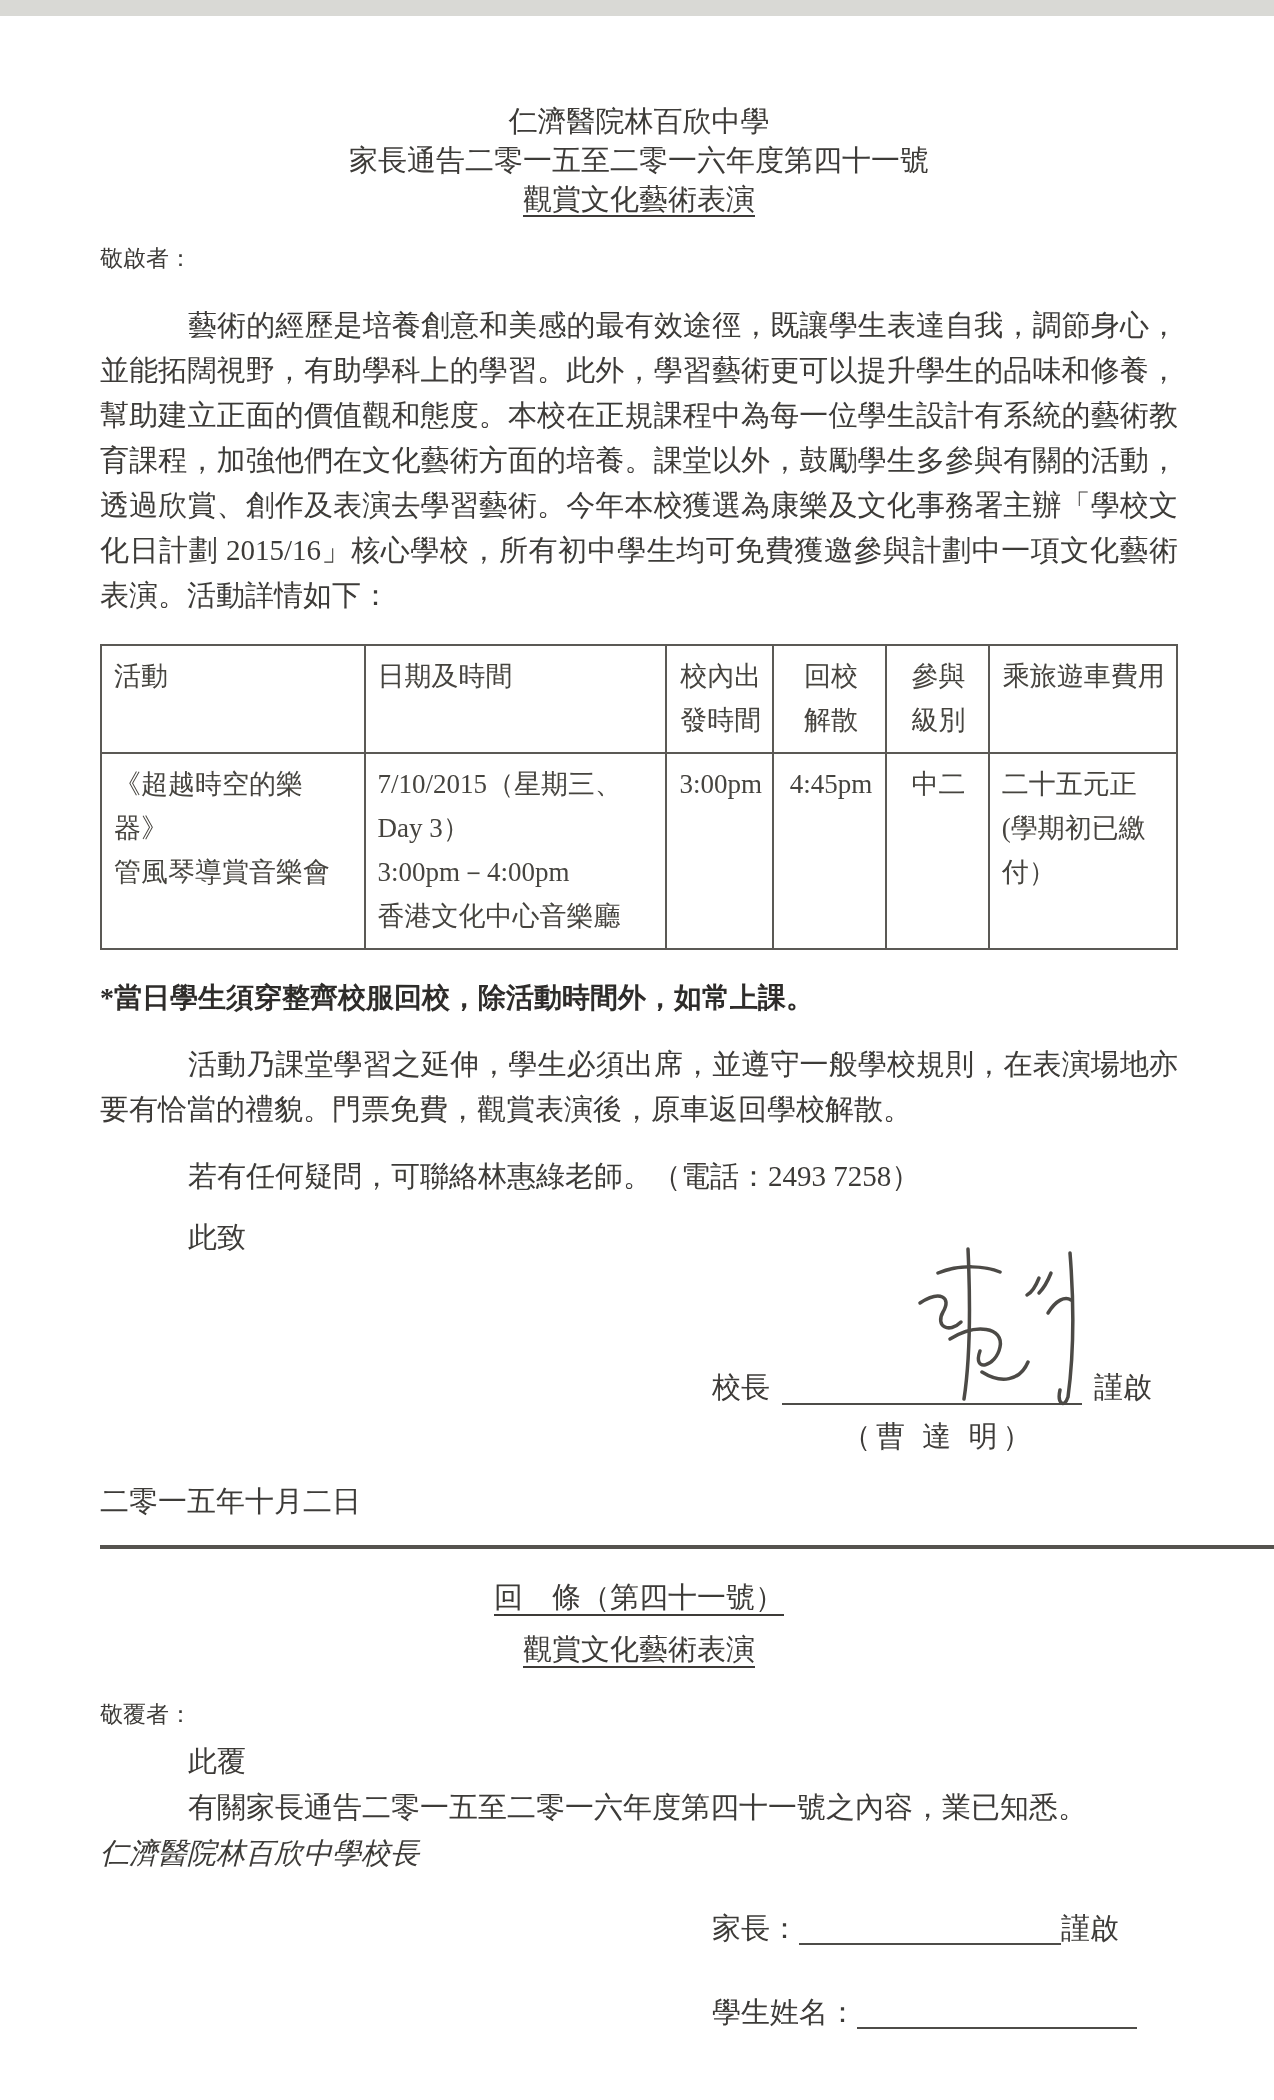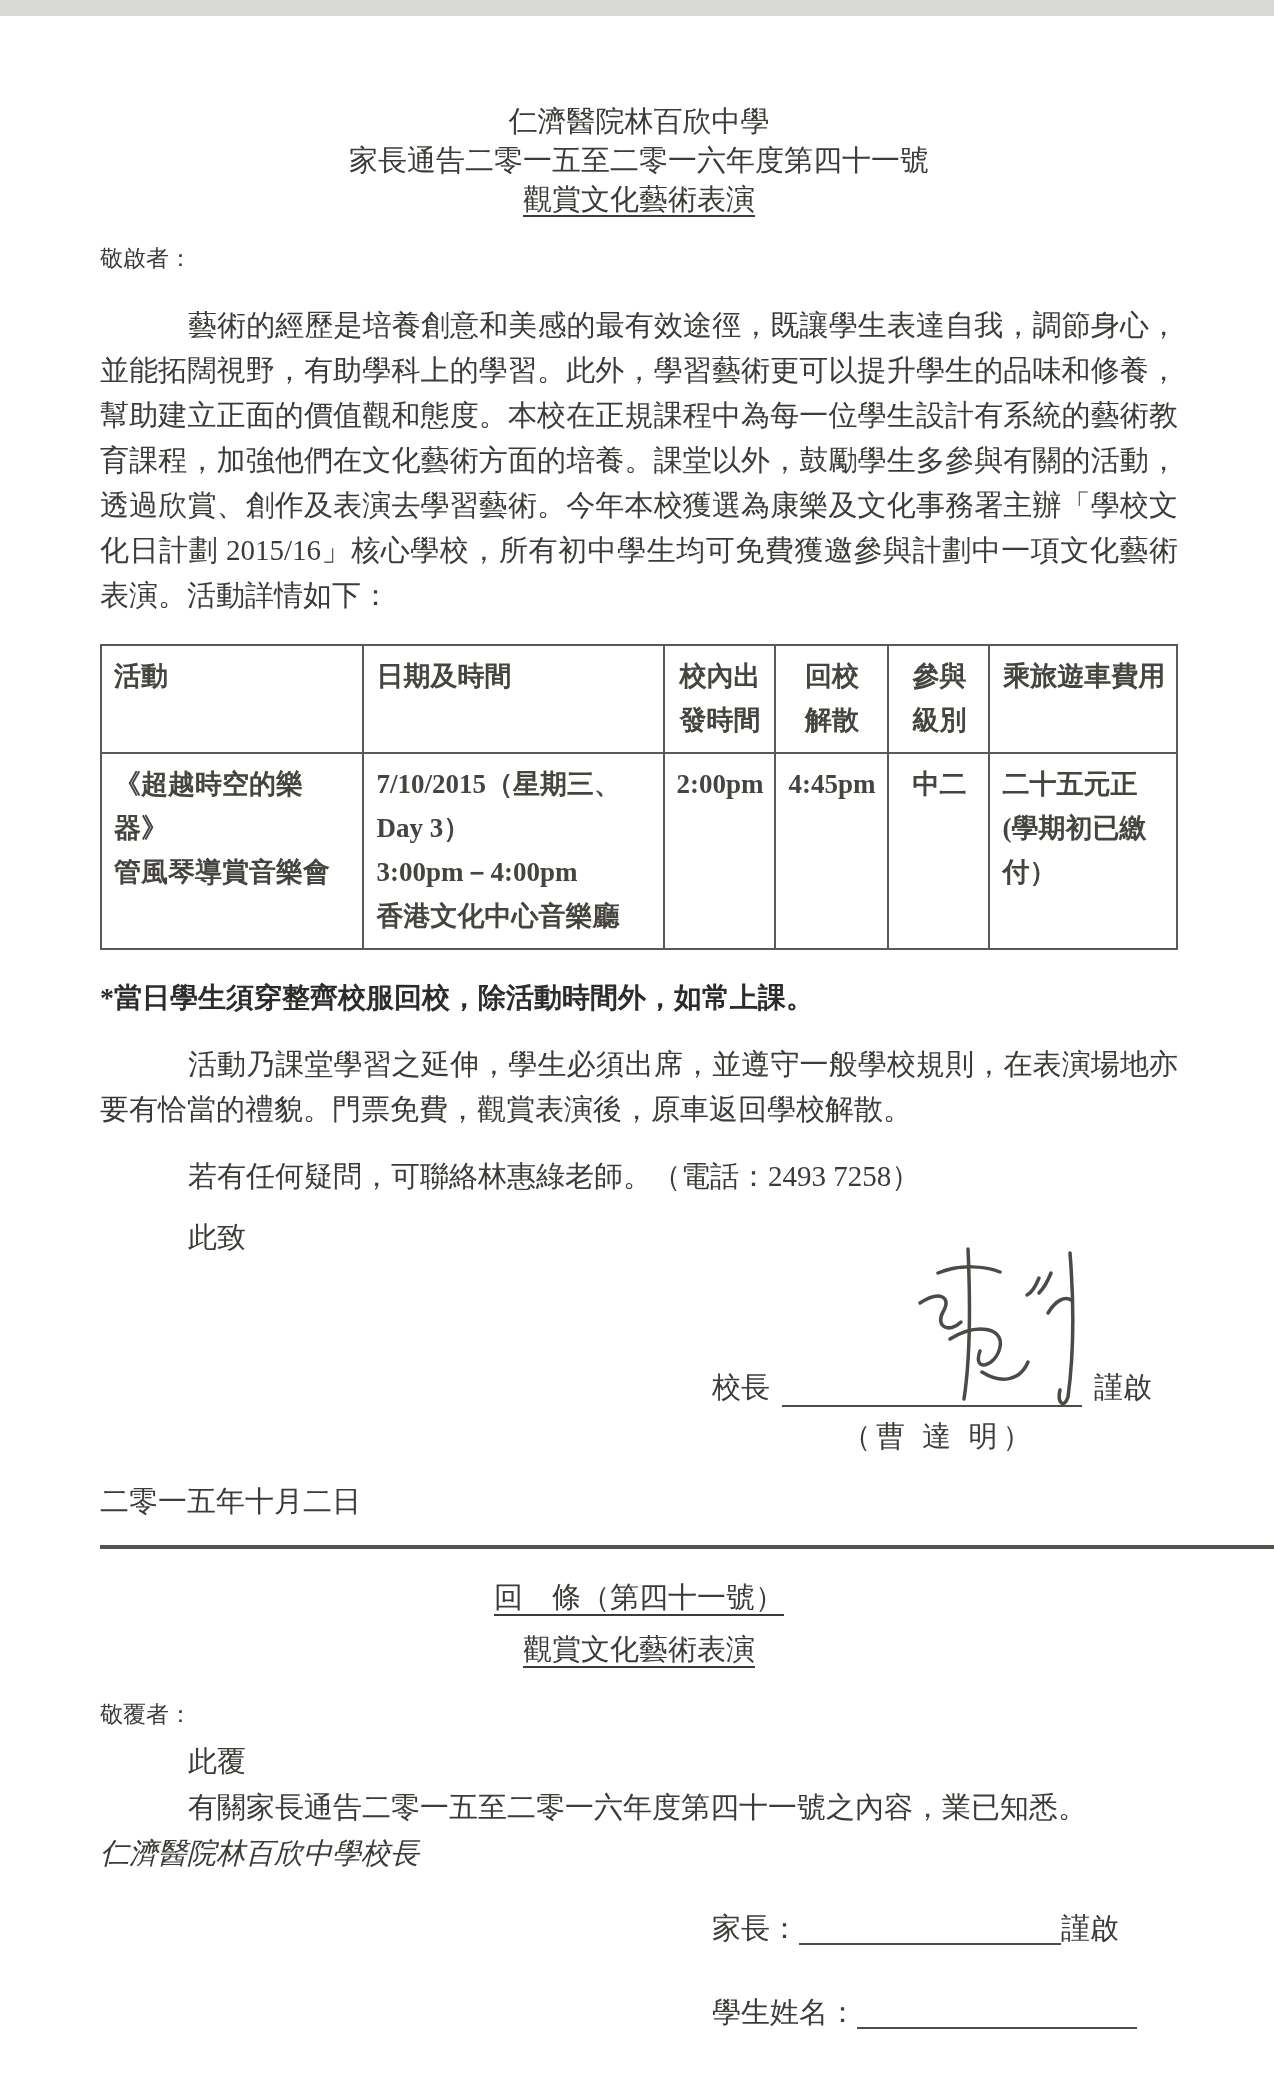--- a/index.html
+++ b/index.html
@@ -21,36 +21,36 @@
   .salutation{font-size:23px;margin-top:18px;line-height:44px;}
   .par{font-size:29px;line-height:45px;text-align:justify;margin:22px 0 0 0;}
   .indent{text-indent:88px;}
   .note{font-size:28px;font-weight:bold;color:#2e2c2a;margin-top:26px;line-height:44px;}
   .line{font-size:29px;line-height:44px;margin-top:16px;}
   
   table.activity{width:100%;border-collapse:collapse;margin-top:26px;font-size:27px;color:#46443f;}
   table.activity th,table.activity td{
     border:2px solid #5b5955;
     padding:8px 10px 10px 12px;
-    font-weight:bold;
+    font-weight:normal;
     vertical-align:top;
     line-height:44px;
   }
   th.c,td.c{text-align:center;}
   th.l,td.l{text-align:left;}
   .col-activity{width:24.5%;}
   .col-datetime{width:28%;}
   .col-depart{width:10%;border-radius:31px;}
   .col-return{width:10.5%;}
   .col-level{width:9.5%;}
   .col-fee{width:17.5%;}
   
   .sig-area{position:relative;margin-top:10px;padding-top:96px;}
   .sig-svg{position:absolute;left:790px;top:-28px;}
-  .sig-row{margin-left:612px;display:flex;align-items:center;gap:12px;font-size:29px;line-height:44px;}
+  .sig-row{margin-left:612px;display:flex;align-items:flex-start;gap:12px;font-size:29px;line-height:44px;}
   .sig-line{display:inline-block;width:300px;border-bottom:2px solid #4e4c48;height:38px;}
   .sig-name{margin-left:742px;margin-top:8px;font-size:29px;letter-spacing:5px;}
   .notice-date{font-size:29px;margin-top:22px;line-height:44px;}
   
   .divider{height:4px;background:#55534e;margin:22px -96px 0 0;}
   
   .reply-title{text-align:center;font-size:29px;line-height:52px;margin-top:22px;}
   .reply-title .u{text-decoration:underline;text-underline-offset:7px;text-decoration-thickness:2px;}
   .reply-fields{margin-left:612px;margin-top:34px;font-size:29px;}
   .field-row{display:flex;align-items:flex-start;margin-top:44px;}
@@ -104,21 +104,21 @@
     <tr>
       <td class="l">
         <div>《超越時空的樂器》</div>
         <div>管風琴導賞音樂會</div>
       </td>
       <td class="l">
         <div>7/10/2015（星期三、Day 3）</div>
         <div>3:00pm－4:00pm</div>
         <div>香港文化中心音樂廳</div>
       </td>
-      <td class="c">2:00pm</td>
+      <td class="c">3:00pm</td>
       <td class="c">4:45pm</td>
       <td class="c">中二</td>
       <td class="l">
         <div>二十五元正</div>
         <div>(學期初已繳付）</div>
       </td>
     </tr>
   </tbody>
     </table>
 

